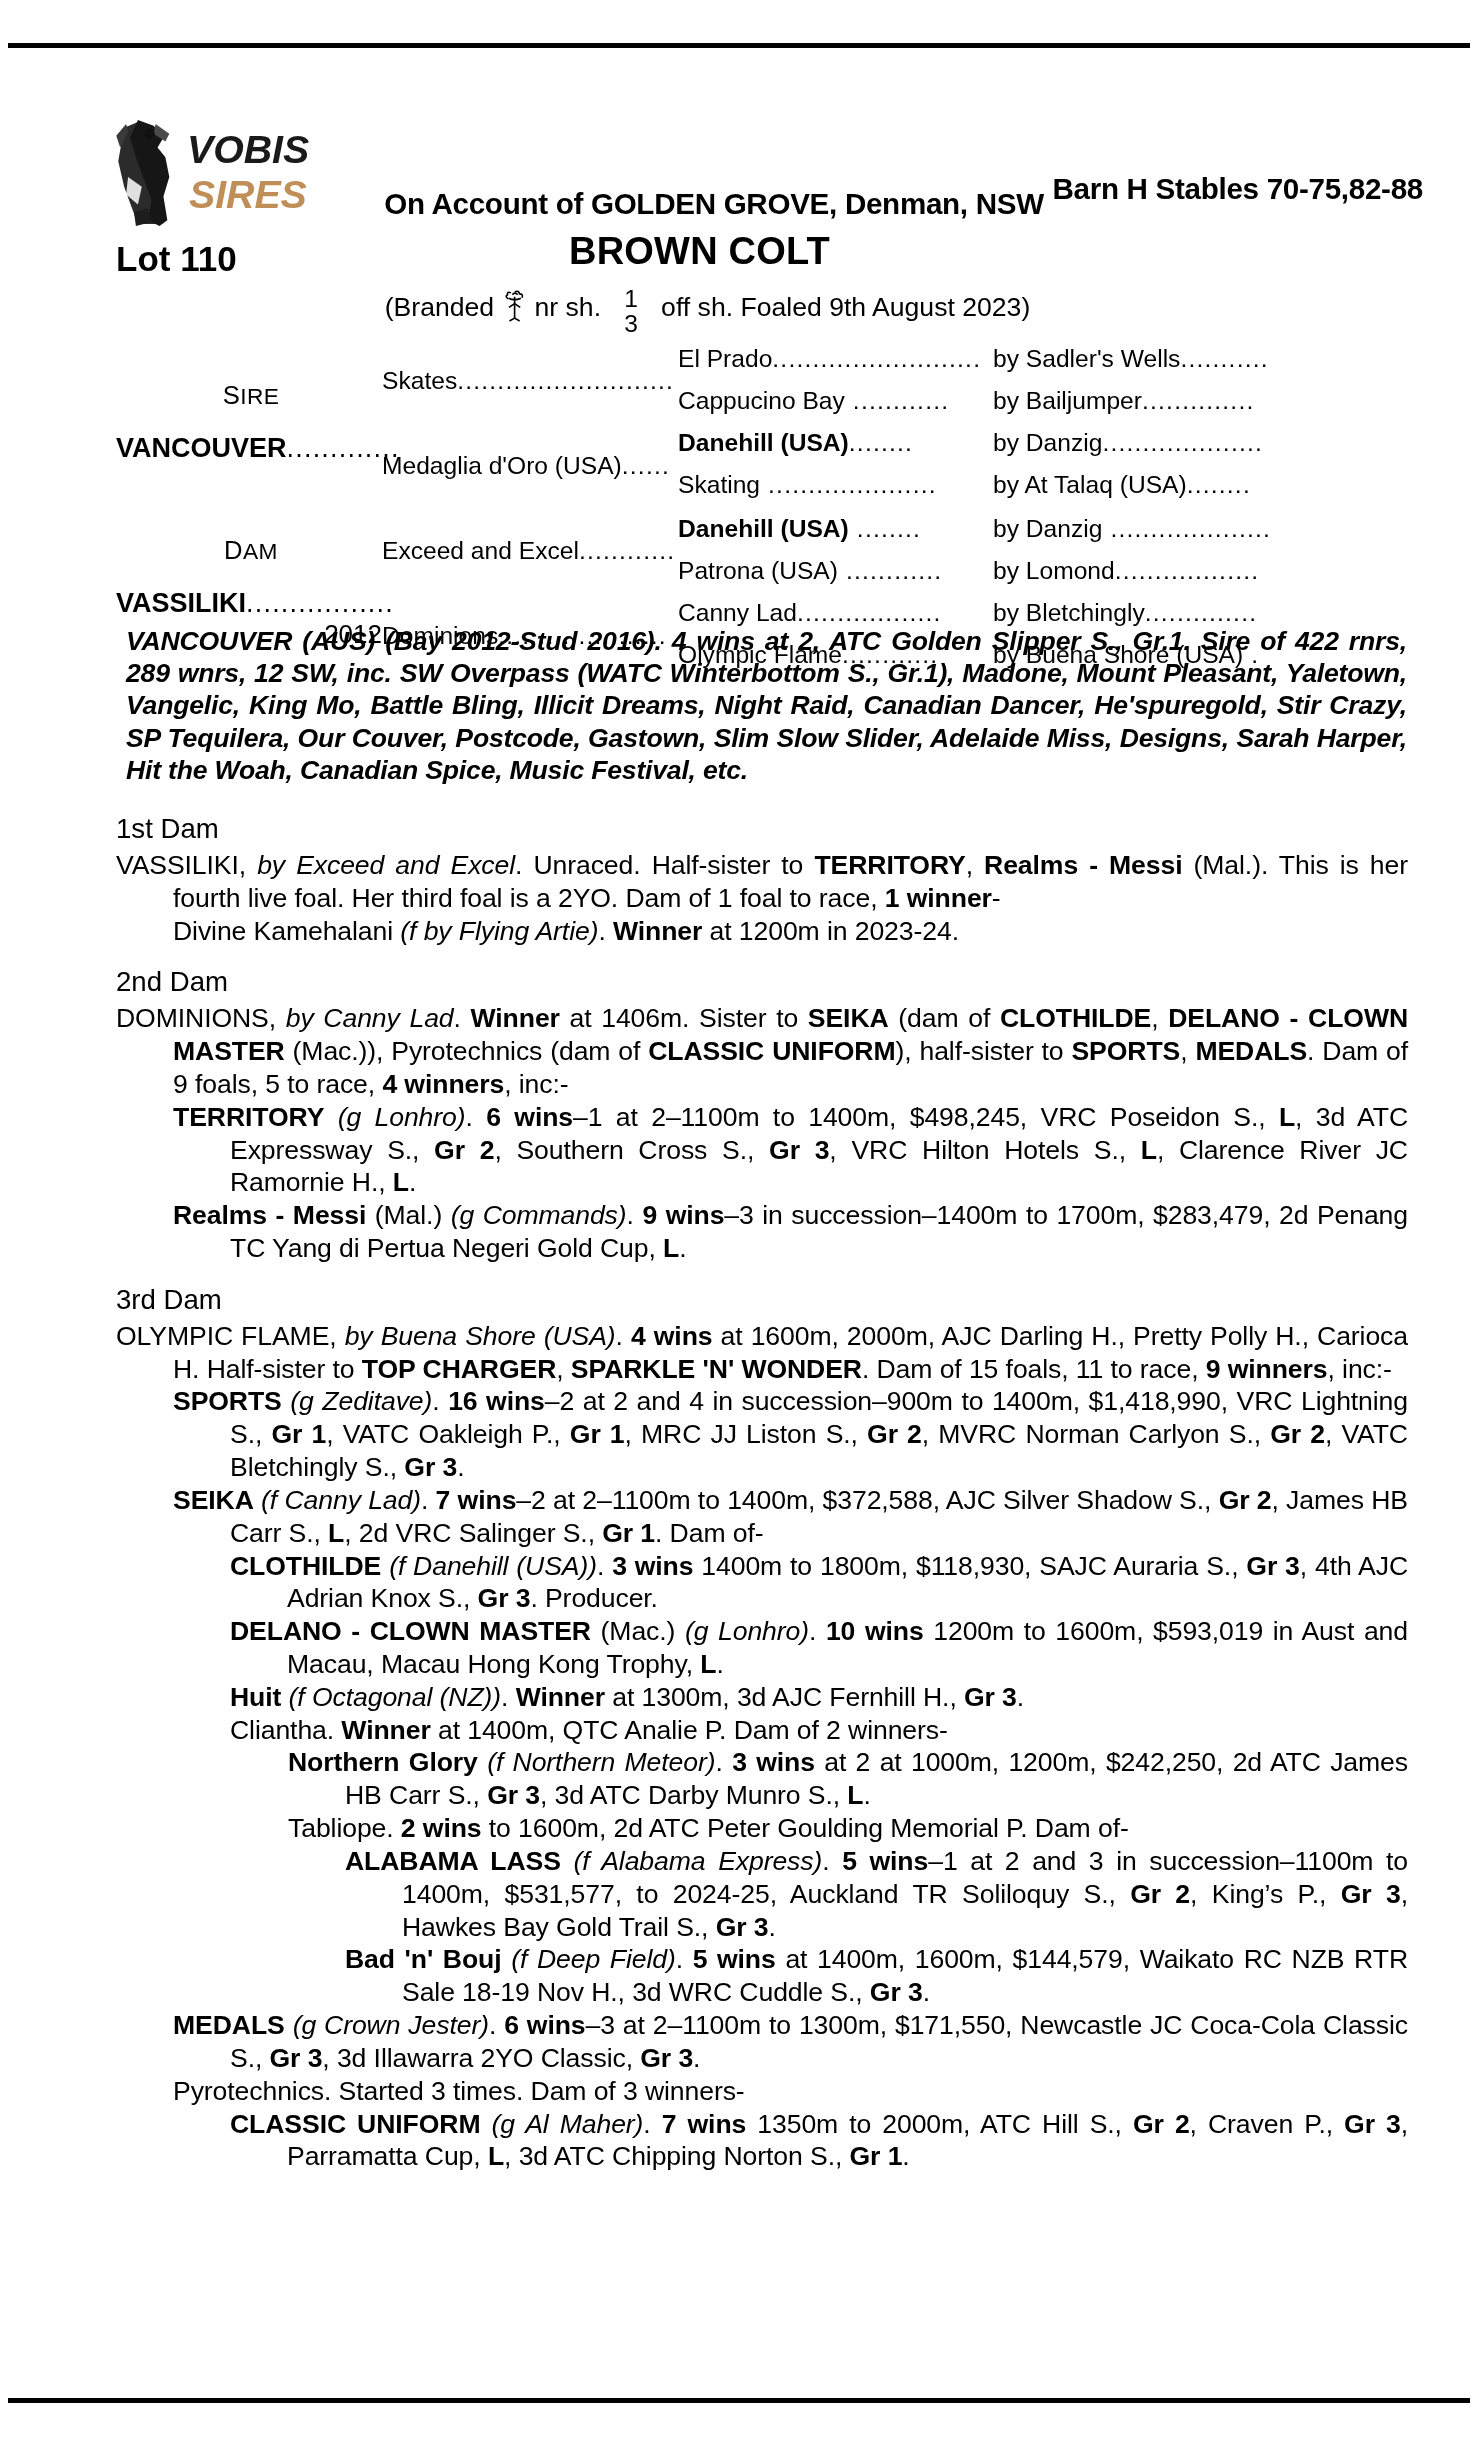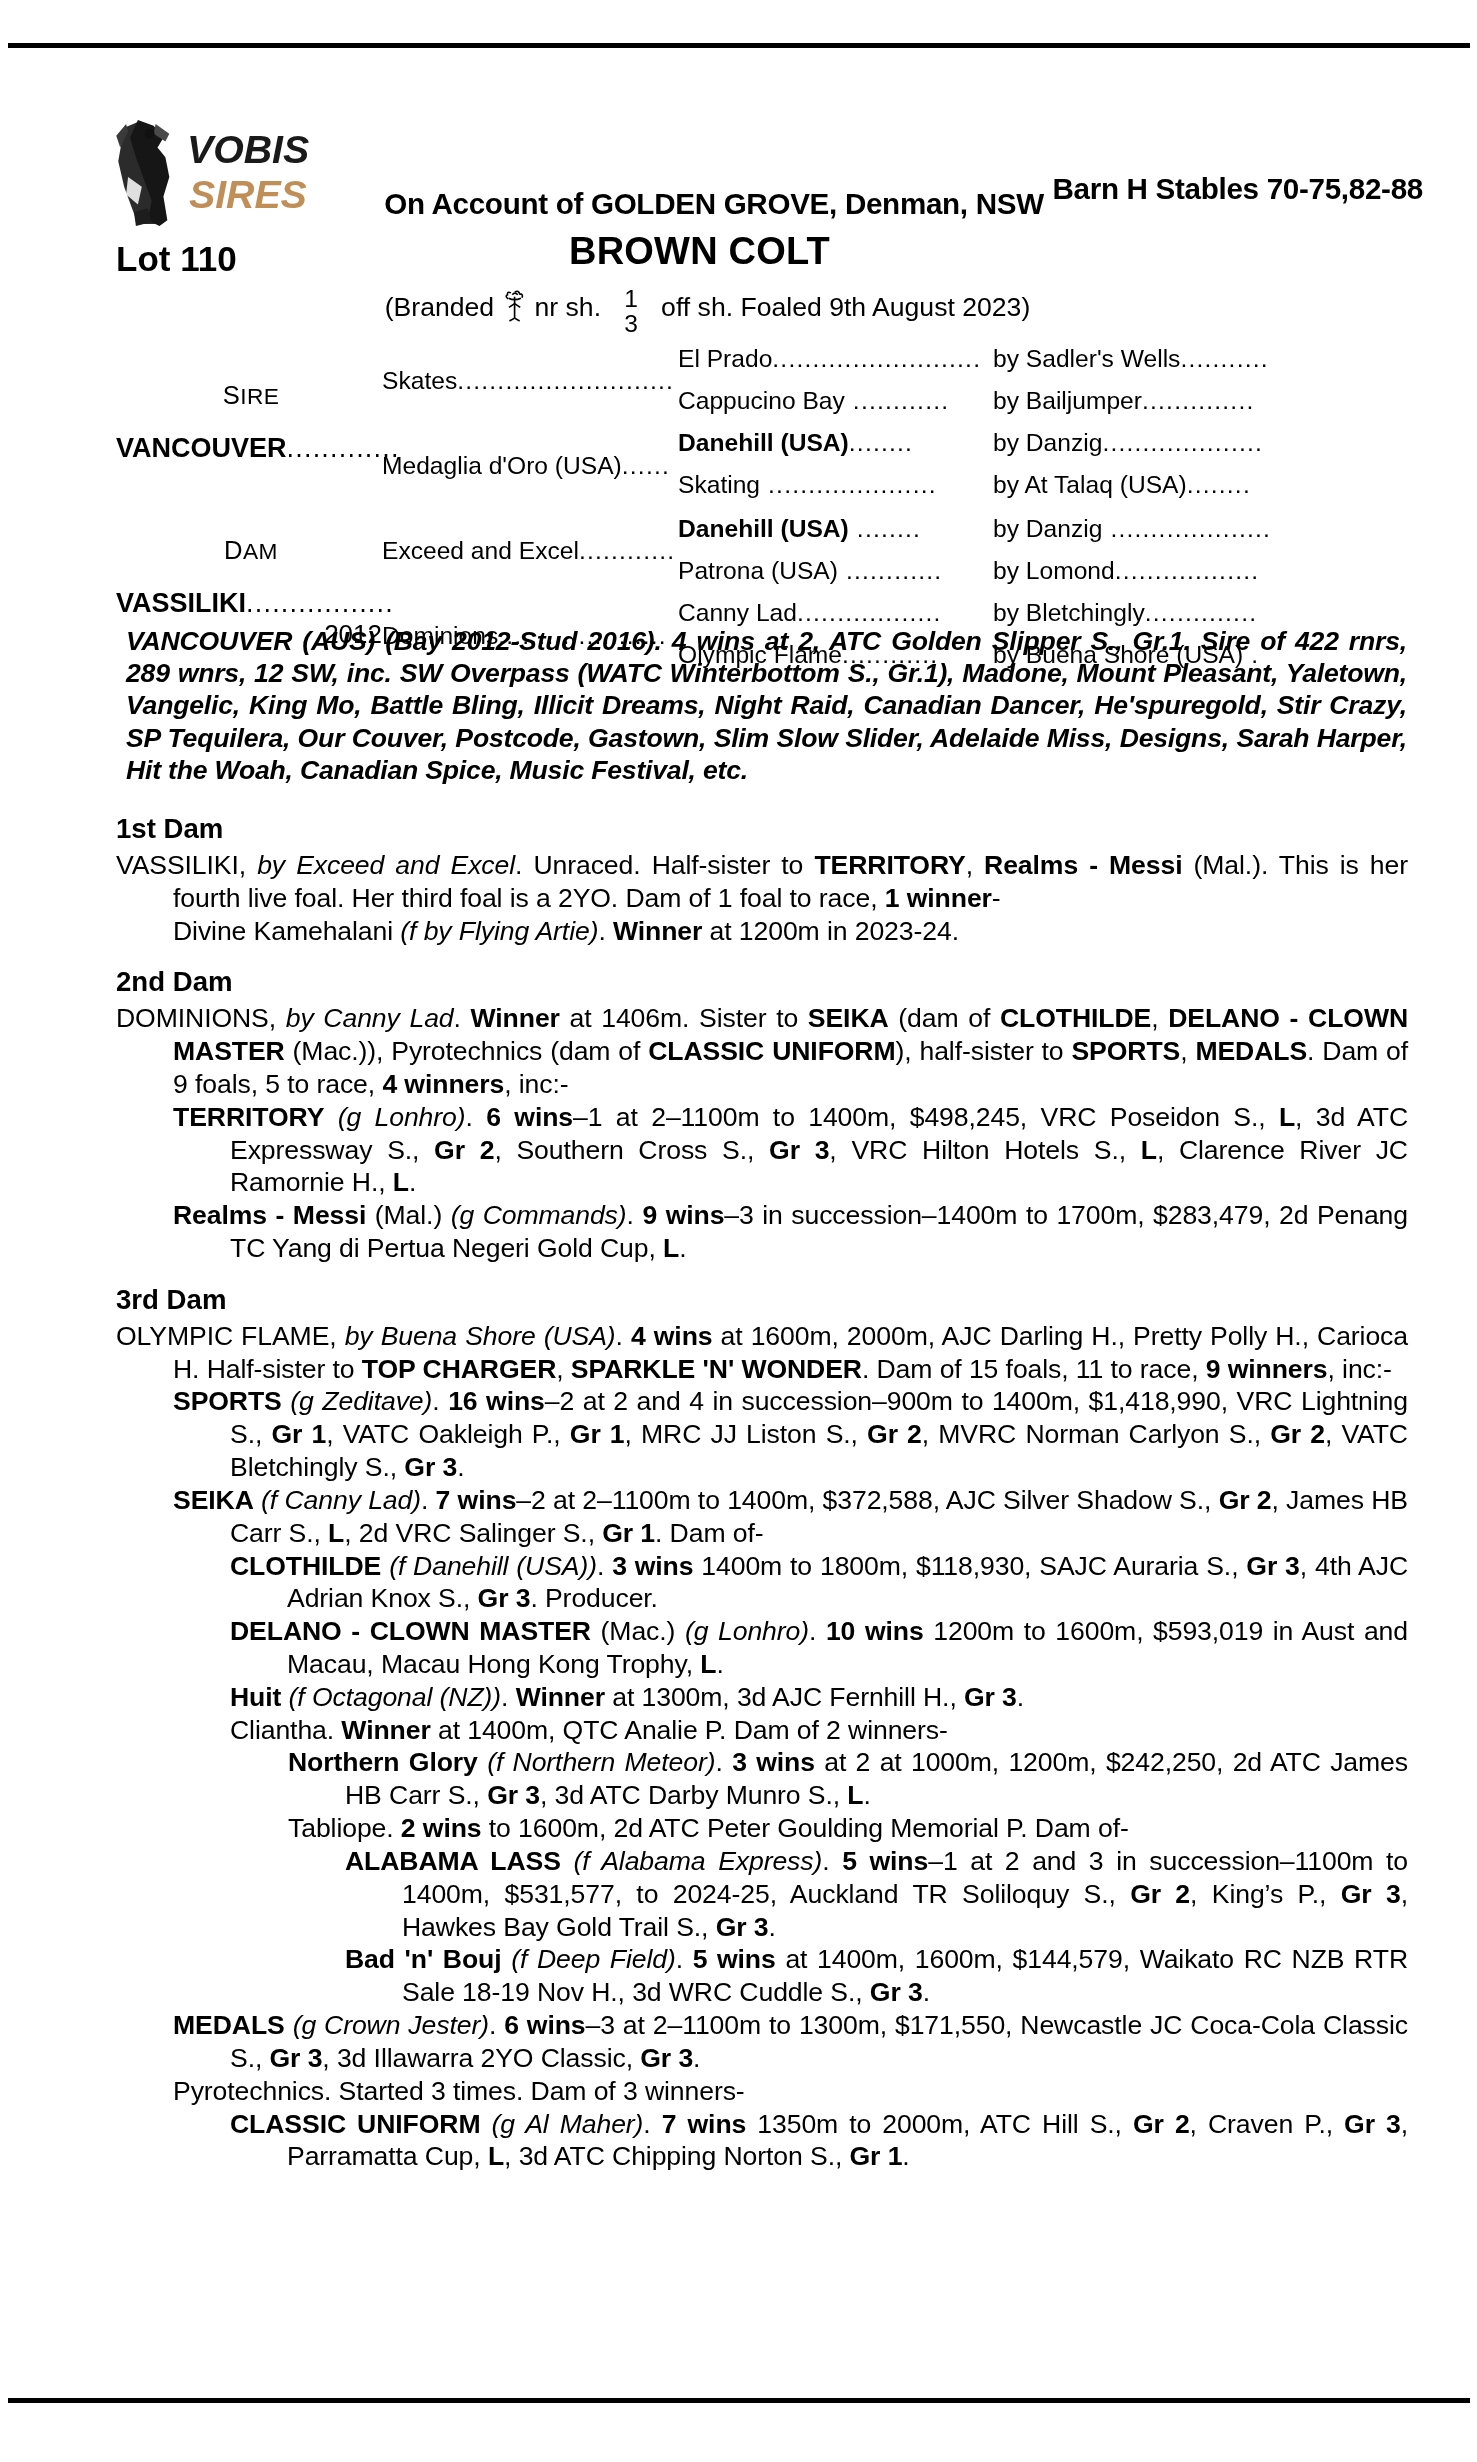--- a/index.html
+++ b/index.html
@@ -191,21 +191,21 @@
     font-style: italic;
     line-height: 1.21;
     text-align: justify;
     text-justify: inter-word;
     letter-spacing: -0.2px;
   }
 
   
   .dam-head {
     font-size: 27.6px;
-    font-weight: bold;
+    font-weight: normal;
     margin-top: 17.7px;
     margin-bottom: 3px;
   }
   .body-block {
     position: absolute;
     left: 116px;
     top: 812px;
     width: 1292px;
     font-size: 26.6px;
     line-height: 1.235;

